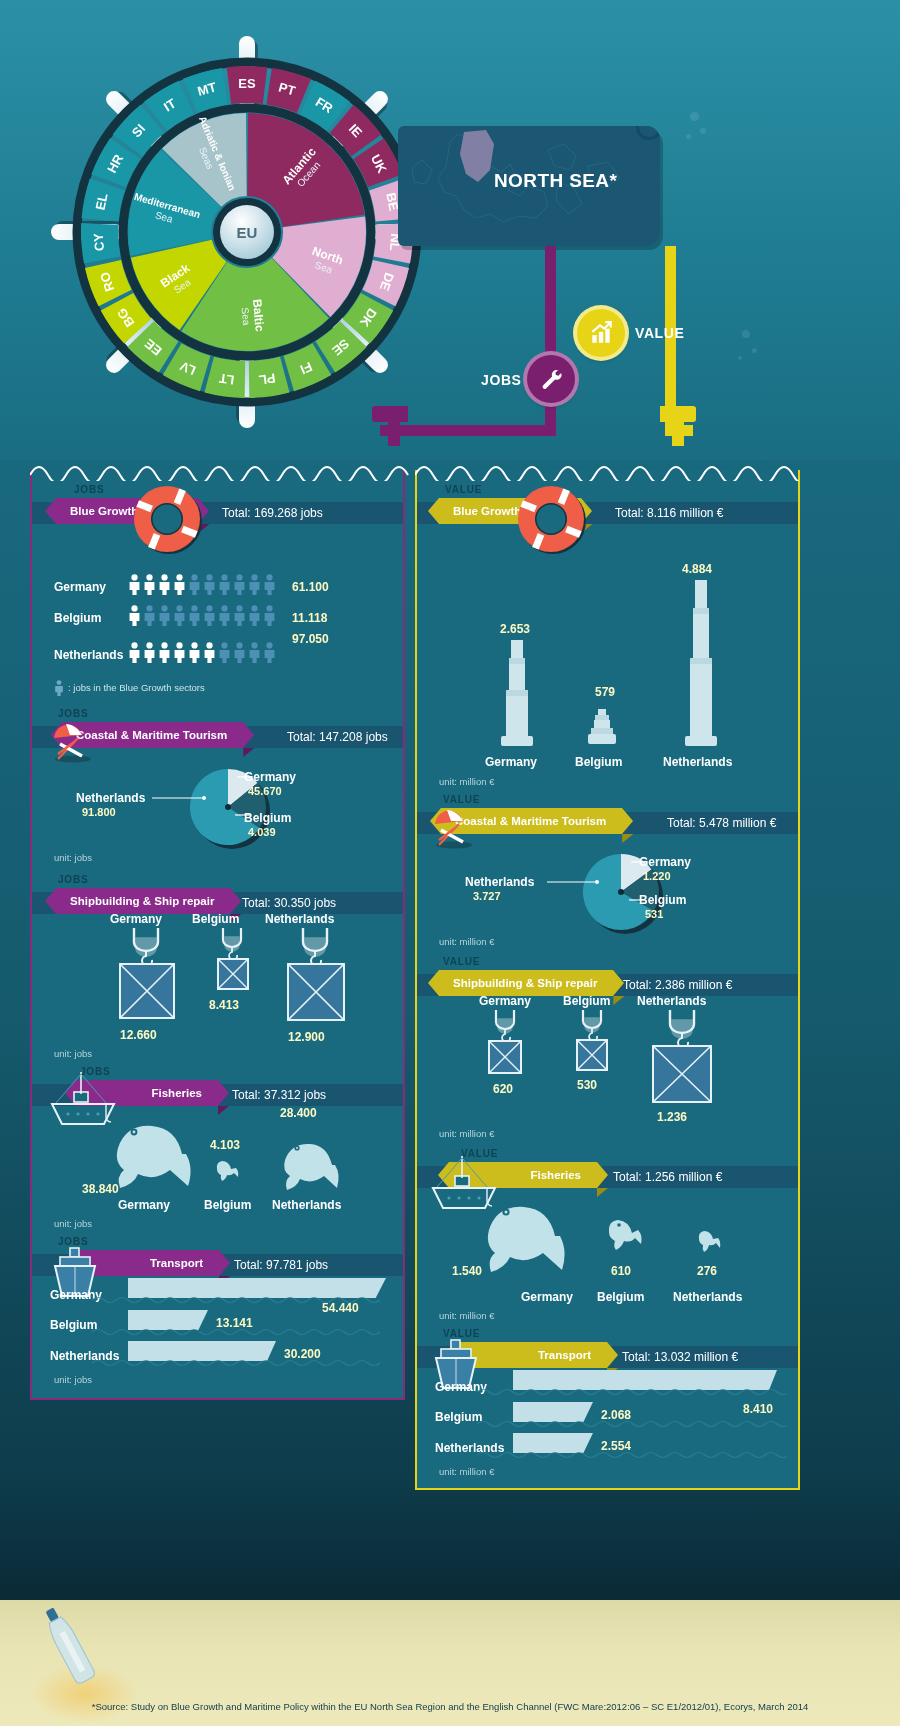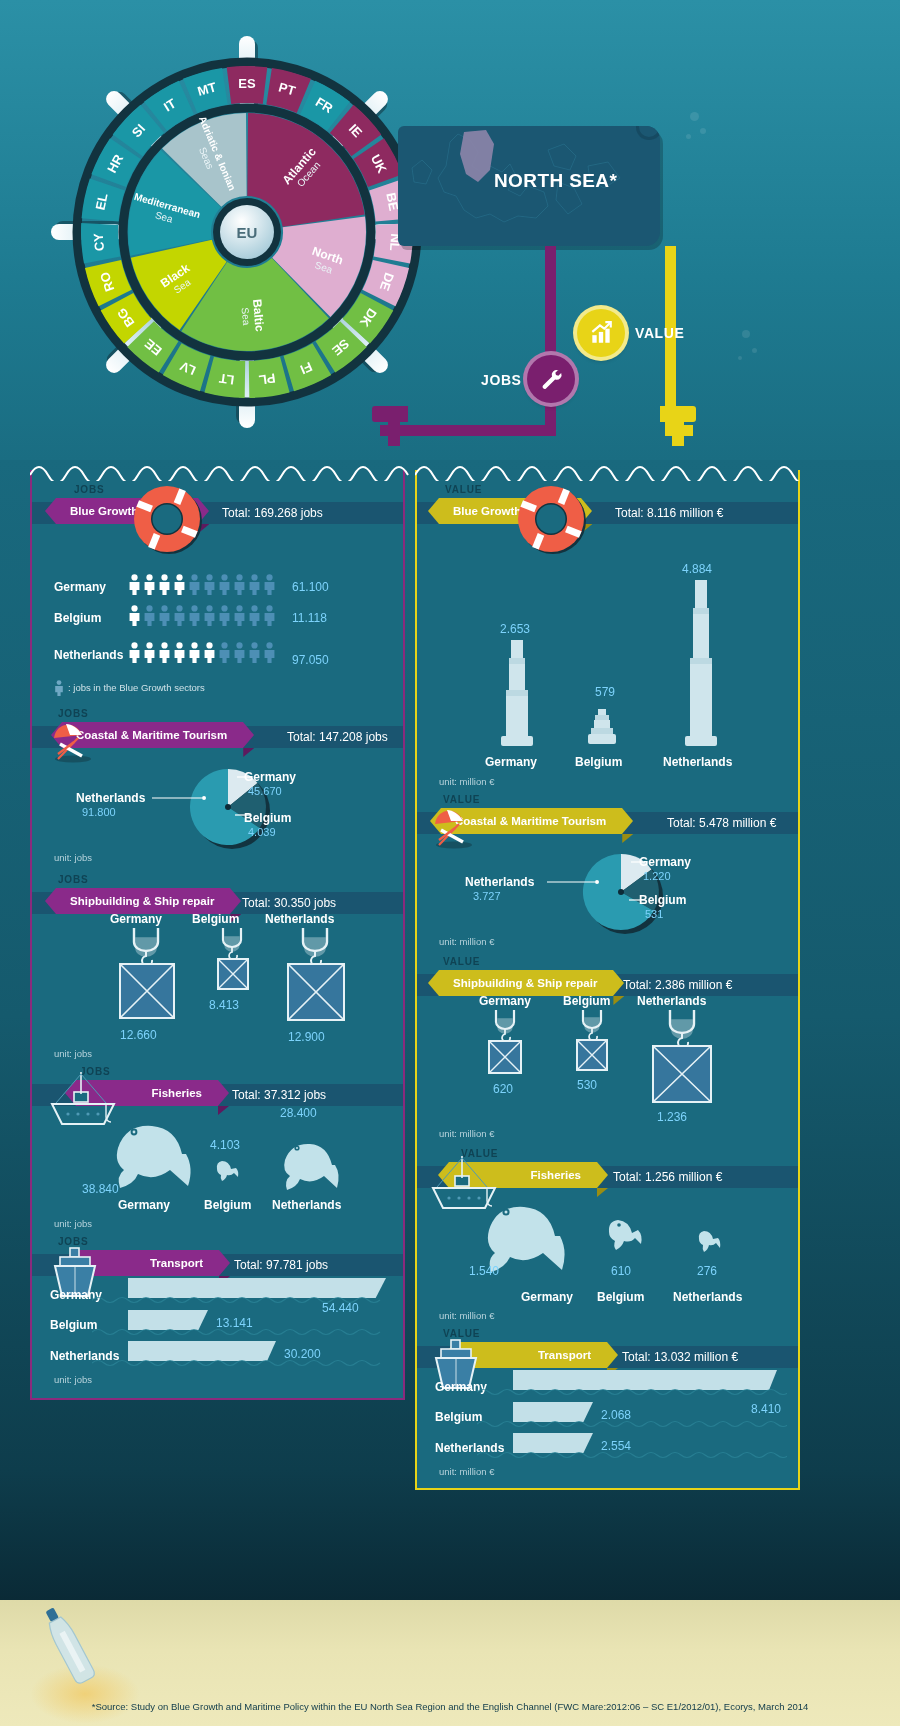--- a/index.html
+++ b/index.html
@@ -71,21 +71,21 @@
   .ribbon.purple .flagfold { background:#5e1a5e; clip-path:polygon(0 0,100% 0,0 100%); }
   .ribbon.yellow .flagfold { background:#9a8d12; clip-path:polygon(0 0,100% 0,0 100%); }
   .ribbon .leftnotch { position:absolute; left:-11px; top:0; width:0; height:0;
       border-top:13px solid transparent; border-bottom:13px solid transparent; }
   .ribbon.purple .leftnotch { border-right:11px solid #8a2a8a; }
   .ribbon.yellow .leftnotch { border-right:11px solid #cdbd1c; }
   .total-txt { position:absolute; top:8px; color:#fff; font-size:12px; white-space:nowrap; }
 
   .unit { position:absolute; font-size:9.5px; color:#b7d3dc; }
   .ctry { position:absolute; color:#fff; font-weight:bold; font-size:12px; white-space:nowrap; }
-  .valnum { position:absolute; color:#7dd3fc; font-size:12px; white-space:nowrap; }
+  .valnum { position:absolute; color:#fef9c3; font-size:12px; white-space:nowrap;font-weight:bold; }
   .valnum.sm { font-size:11px; }
 
   .pictorow { position:absolute; display:flex; gap:2px; }
   .legend-note { position:absolute; font-size:9.5px; color:#cfe2e8; }
 
   .hbar { position:absolute; background:#c3e0e8; }
 
   .bottle { position:absolute; left:40px; top:1600px; width:60px; height:90px; }
   .source { position:absolute; left:0; right:0; bottom:14px; text-align:center;
      font-size:9.5px; color:#0f3a49; }
@@ -430,21 +430,21 @@
         </svg>
         <svg width="13" height="21" viewBox="0 0 10 16">
           <circle cx="5" cy="2.6" r="2.4" fill="#4d8fb5"></circle>
           <path d="M1.2 6h7.6v6.2H6.6V16h-3.2v-3.8H1.2z" fill="#4d8fb5"></path>
         </svg>
         <svg width="13" height="21" viewBox="0 0 10 16">
           <circle cx="5" cy="2.6" r="2.4" fill="#4d8fb5"></circle>
           <path d="M1.2 6h7.6v6.2H6.6V16h-3.2v-3.8H1.2z" fill="#4d8fb5"></path>
         </svg>
       </div>
-  <div class="valnum" style="left:260px;top:183px">97.050</div>
+  <div class="valnum" style="left:260px;top:162px">97.050</div>
 
   <svg style="position:absolute;left:22px;top:210px" width="10" height="16" viewBox="0 0 10 16">
     <circle cx="5" cy="2.6" r="2.4" fill="#6fa8c4"></circle>
         <path d="M1.2 6h7.6v6.2H6.6V16h-3.2v-3.8H1.2z" fill="#6fa8c4"></path>
   </svg>
   <div class="legend-note" style="left:36px;top:212px">: jobs in the Blue Growth sectors</div>
 
   <div class="sec-kicker" style="left:26px;top:238px">JOBS</div>
   <div class="ribbon-row" style="top:252px">
     <div class="ribbon-bg"></div>
@@ -792,21 +792,21 @@
           <circle cx="40" cy="44" r="1.6"></circle>
           <circle cx="50" cy="44" r="1.6"></circle>
         </g>
   </svg>
 
   <svg style="position:absolute;left:66px;top:728px" width="112" height="82" viewBox="0 0 112 82">
     <path d="M72 38 q-6 -27 -31 -29 q-27 -2 -35 23 q-4 15 6 23 q-8 6 -4 19 q14 -4 19 -15 q16 8 33 -4 l19 17 q6 -19 -2 -34z" fill="#c2e2ea"></path>
     <circle cx="23" cy="14" r="3.6" fill="#1a6a7f"></circle>
         <circle cx="23" cy="14" r="1.5" fill="#c2e2ea"></circle>
   </svg>
-  <div class="valnum" style="left:52px;top:794px">1.540</div>
+  <div class="valnum" style="left:35px;top:794px">1.540</div>
   <div class="ctry" style="left:104px;top:820px">Germany</div>
 
   <svg style="position:absolute;left:190px;top:748px" width="40" height="34" viewBox="0 0 40 34">
     <path d="M25 15 q-3 -12 -14 -13 q-10 1 -9 12 q0 6 6 9 q-2 5 1 9 q6 -3 8 -9 q7 2 11 -3 l6 6 q2 -9 -3 -14z" fill="#c2e2ea"></path>
     <circle cx="12" cy="7" r="1.8" fill="#1a6a7f"></circle>
   </svg>
   <div class="valnum" style="left:194px;top:794px">610</div>
   <div class="ctry" style="left:180px;top:820px">Belgium</div>
 
   <svg style="position:absolute;left:280px;top:760px" width="26" height="24" viewBox="0 0 26 24">
@@ -829,21 +829,21 @@
   </div>
   <svg style="position:absolute;left:16px;top:868px" width="48" height="58" viewBox="0 0 48 58">
     <rect x="18" y="2" width="9" height="9" fill="#3a7fa5" stroke="#e6f2f6" stroke-width="1.6"></rect>
     <rect x="8" y="11" width="30" height="9" fill="#3a7fa5" stroke="#e6f2f6" stroke-width="1.6"></rect>
     <path d="M3 20 L43 20 L36 50 L10 50 Z" fill="#3a7fa5" stroke="#e6f2f6" stroke-width="2"></path>
     <path d="M23 20 v30" stroke="#e6f2f6" stroke-width="1.4" opacity=".6"></path>
   </svg>
 
   <div class="ctry" style="left:18px;top:910px">Germany</div>
   <div class="hbar" style="left:96px;top:900px;width:264px;height:20px;clip-path:polygon(0 0,100% 0,97% 100%,0 100%)"></div>
-  <div class="valnum" style="left:334px;top:932px">8.410</div>
+  <div class="valnum" style="left:326px;top:932px">8.410</div>
 
   <div class="ctry" style="left:18px;top:940px">Belgium</div>
   <div class="hbar" style="left:96px;top:932px;width:80px;height:20px;clip-path:polygon(0 0,100% 0,88% 100%,0 100%)"></div>
   <div class="valnum" style="left:184px;top:938px">2.068</div>
 
   <div class="ctry" style="left:18px;top:971px">Netherlands</div>
   <div class="hbar" style="left:96px;top:963px;width:80px;height:20px;clip-path:polygon(0 0,100% 0,88% 100%,0 100%)"></div>
   <div class="valnum" style="left:184px;top:969px">2.554</div>
 
   <svg style="position:absolute;left:60px;top:912px" width="310" height="90">

